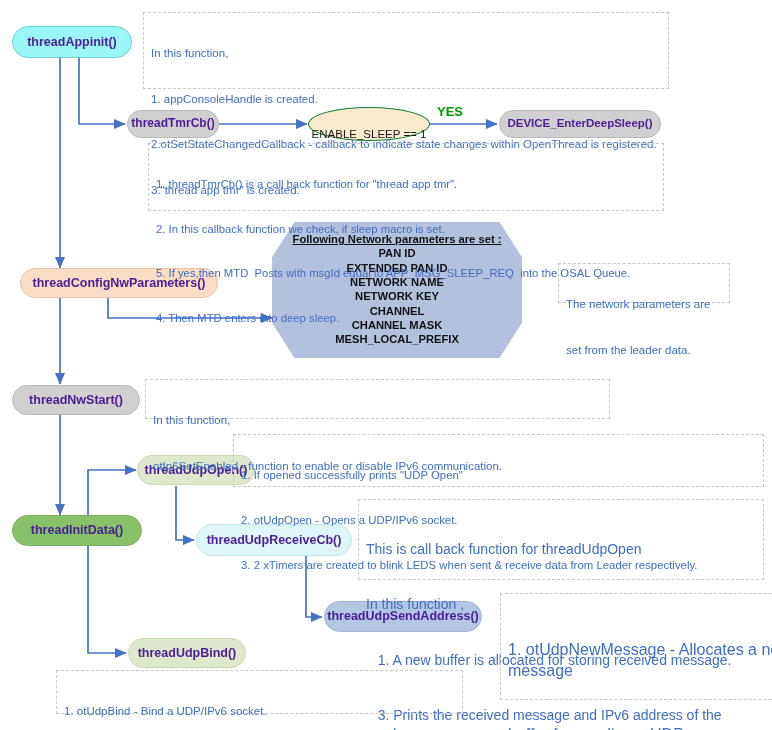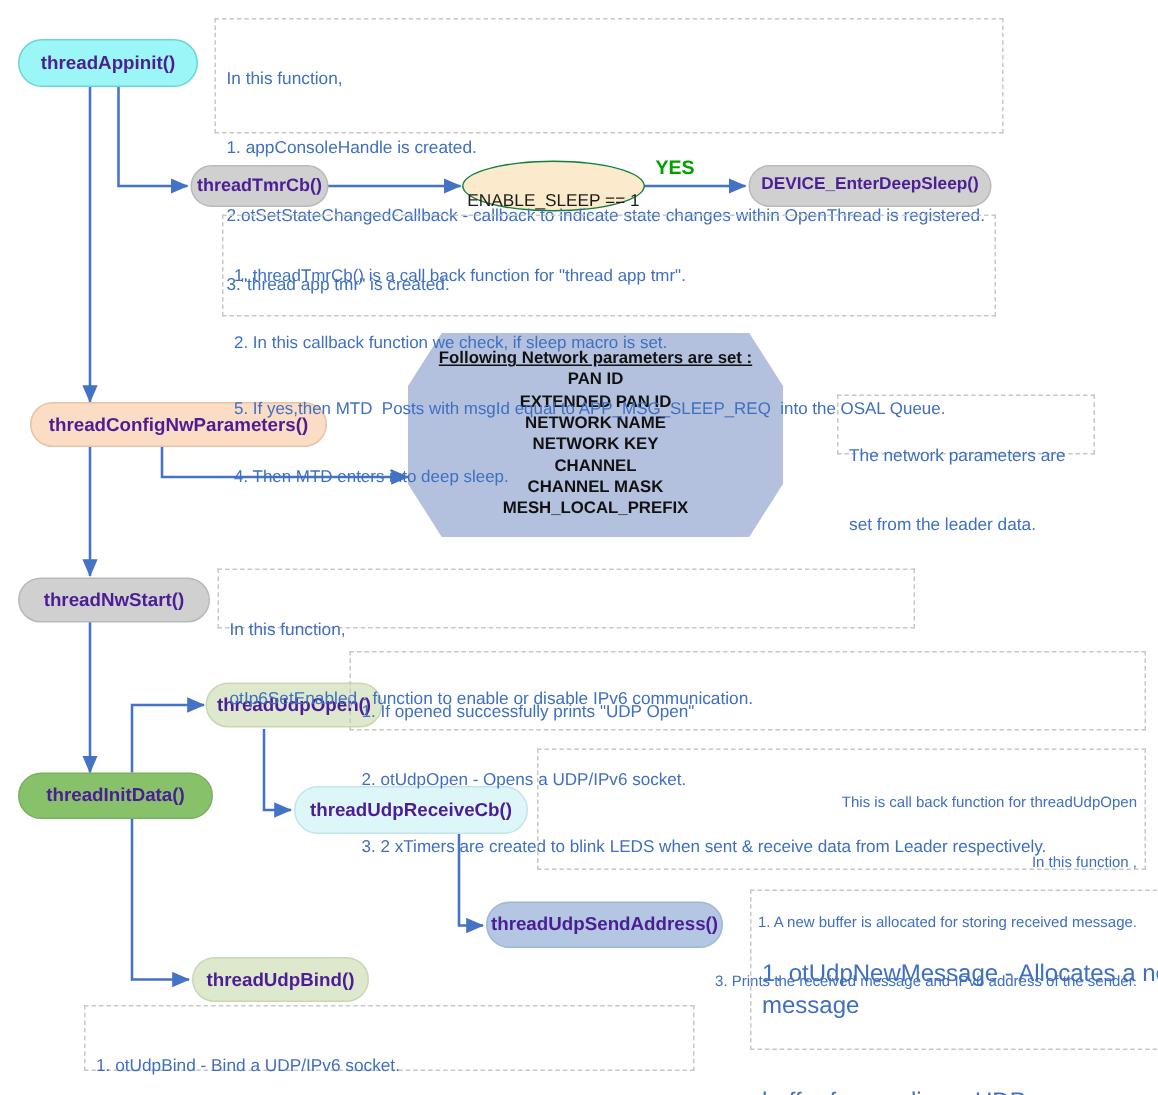--- a/index.html
+++ b/index.html
@@ -204,21 +204,21 @@
     <span class="nl">In this function,</span>
     <span class="nl">otIp6SetEnabled - function to enable or disable IPv6 communication.</span>
   </div>
 
   <div class="note" style="left:233px; top:434px; width:531px; height:53px; font-size:11.4px;">
     <span class="nl">1. If opened successfully prints "UDP Open"</span>
     <span class="nl">2. otUdpOpen - Opens a UDP/IPv6 socket.</span>
     <span class="nl">3. 2 xTimers are created to blink LEDS when sent &amp; receive data from Leader respectively.</span>
   </div>
 
-  <div class="note" style="left:358px; top:499px; width:406px; height:81px; font-size:10px;text-align:right;">
+  <div class="note" style="left:358px; top:499px; width:406px; height:81px; font-size:14px;">
     <span class="nl">This is call back function for threadUdpOpen</span>
     <span class="nl">In this function ,</span>
     <span class="nl">   1. A new buffer is allocated for storing received message.</span>
     <span class="nl">   3. Prints the received message and IPv6 address of the sender.</span>
   </div>
 
   <div class="note" style="left:500px; top:593px; width:341px; height:107px; font-size:16px;">
     <span class="nl">1. otUdpNewMessage - Allocates a new message</span>
     <span class="nl">buffer for sending a UDP message.</span>
     <span class="nl">2. otUdpSend - Send a UDP/IPv6 message.</span>

